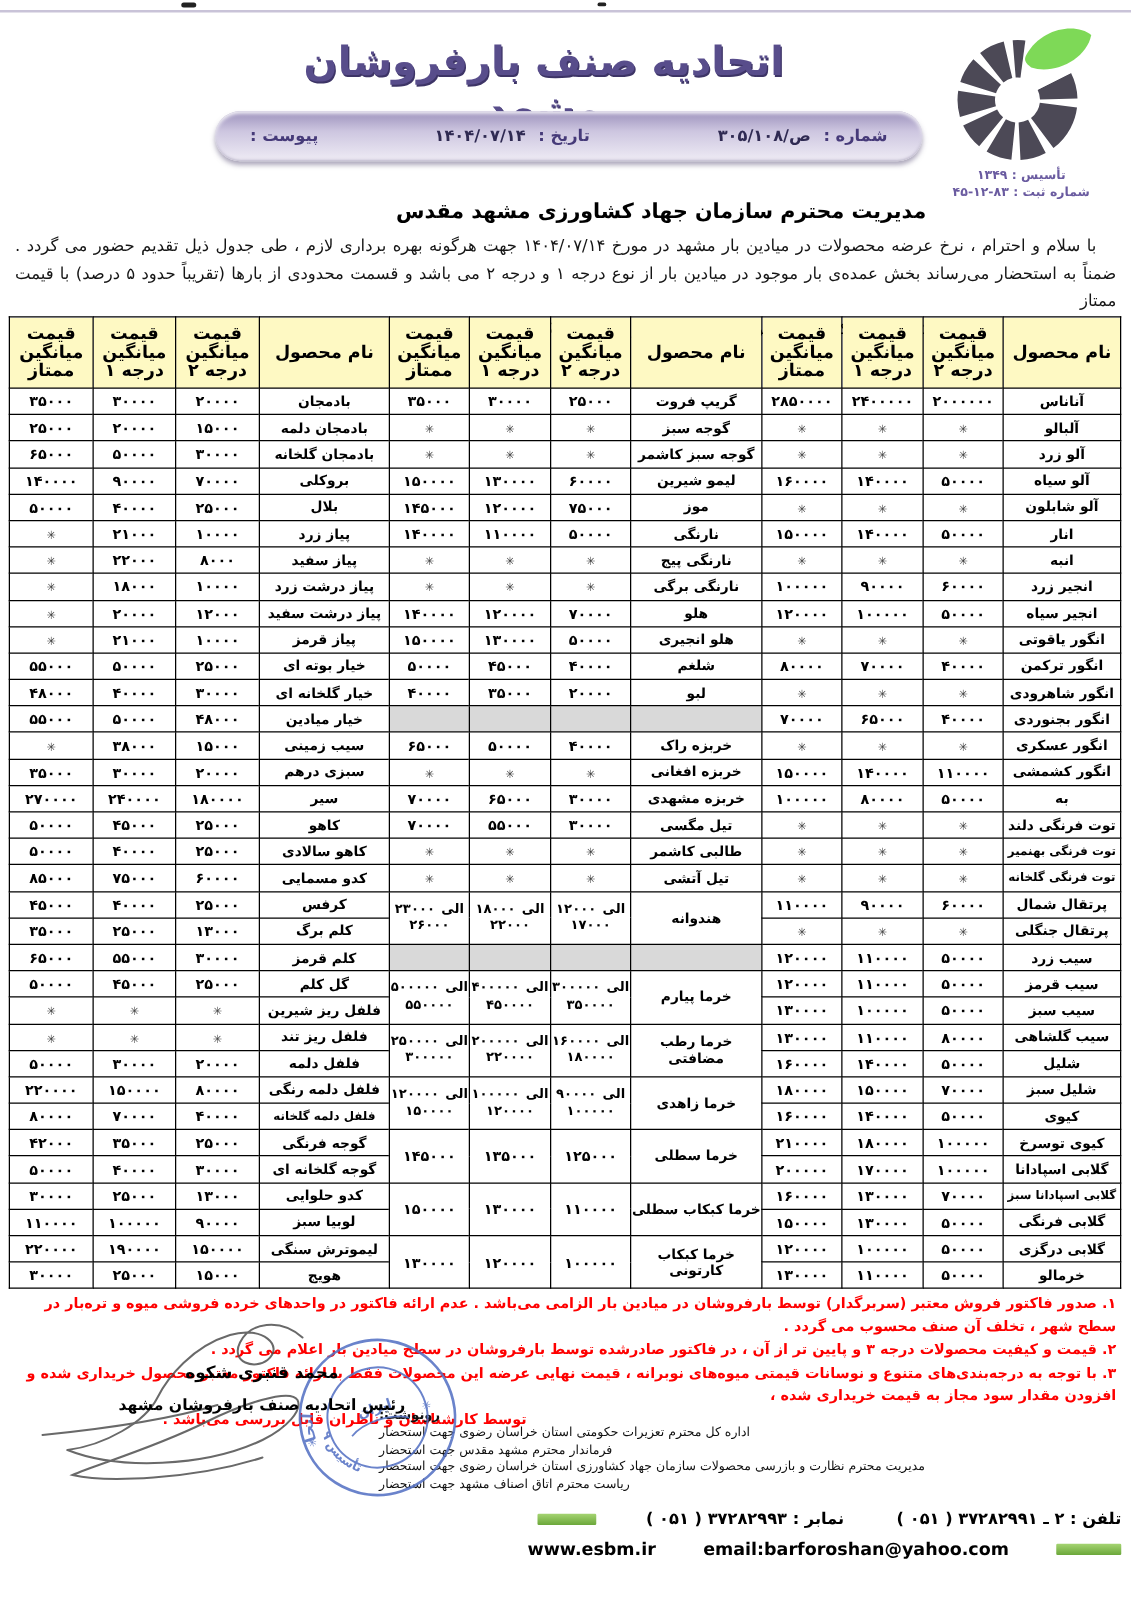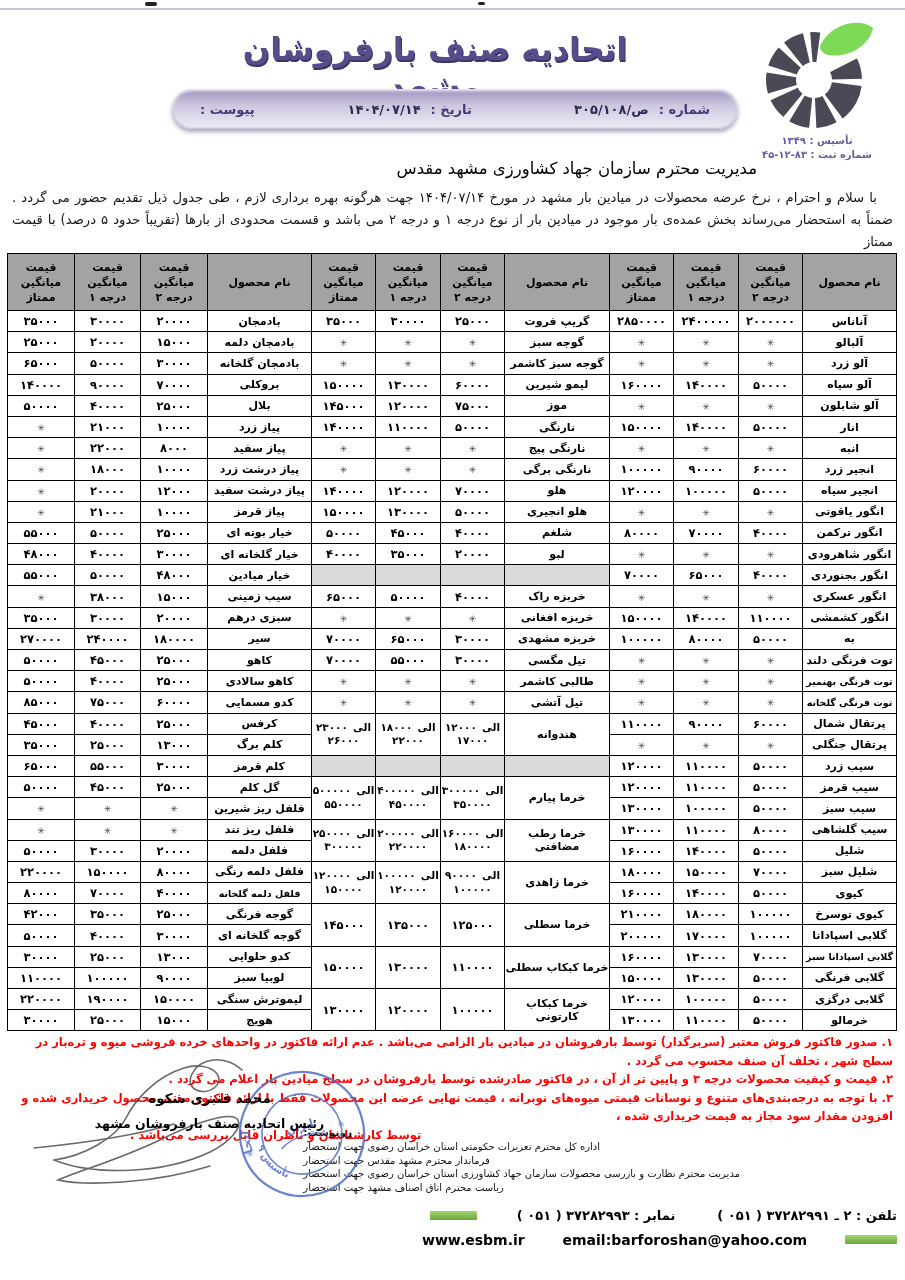--- a/index.html
+++ b/index.html
@@ -26,31 +26,31 @@
     box-shadow:0 3px 4px rgba(90,80,120,.5), inset 0 2px 3px rgba(255,255,255,.85), inset 0 -1px 2px rgba(90,80,120,.35);
     display:flex;align-items:center;padding:0 28px;box-sizing:border-box;
     font-size:13px;font-weight:bold;color:#463a79;
   }
   .numbar .fld{display:flex;align-items:center;gap:10px;white-space:nowrap;}
   .numbar .sp1{flex:1.1;} .numbar .sp2{flex:1;}
   .ltr{direction:ltr;unicode-bidi:isolate;}
   .numbar .val{color:#2f2a52;}
 
   
-  .recipient{position:absolute;top:159px;right:148px;font-size:16.5px;font-weight:normal;}
+  .recipient{position:absolute;top:159px;right:164px;font-size:16.5px;font-weight:bold;}
   .intro{position:absolute;top:187px;right:12px;left:12px;font-size:13.2px;line-height:22px;color:#151515;}
   .intro .ln{text-align:justify;text-align-last:justify;}
   .intro .ln.first{padding-right:16px;}
   .intro .ln.last{text-align:right;text-align-last:right;}
 
   
   .table-wrap{position:absolute;top:253px;right:8px;}
   table{border-collapse:collapse;table-layout:fixed;width:889px;}
   th,td{border:1.6px solid #000;padding:0;text-align:center;vertical-align:middle;font-weight:bold;overflow:hidden;}
-  thead th{height:56px;font-size:11px;line-height:15px;background:#a3a3a3;}
+  thead th{height:56px;font-size:14px;line-height:15px;background:#fef9c3;}
   tbody tr{height:21.2px;}
   tbody td{font-size:11.5px;white-space:nowrap;}
   td.name{font-size:11px;}
   td.name.tight{font-size:9.5px;}
   td.name.wrap{white-space:normal;line-height:13px;font-size:11px;}
   td.gray{background:#d9d9d9;}
   .sym{font-size:9px;color:#3c3c3c;}
   td.range{font-size:10.5px;line-height:13.5px;white-space:nowrap;}
   .rngtop{display:flex;direction:ltr;justify-content:center;align-items:baseline;gap:5px;}
 

